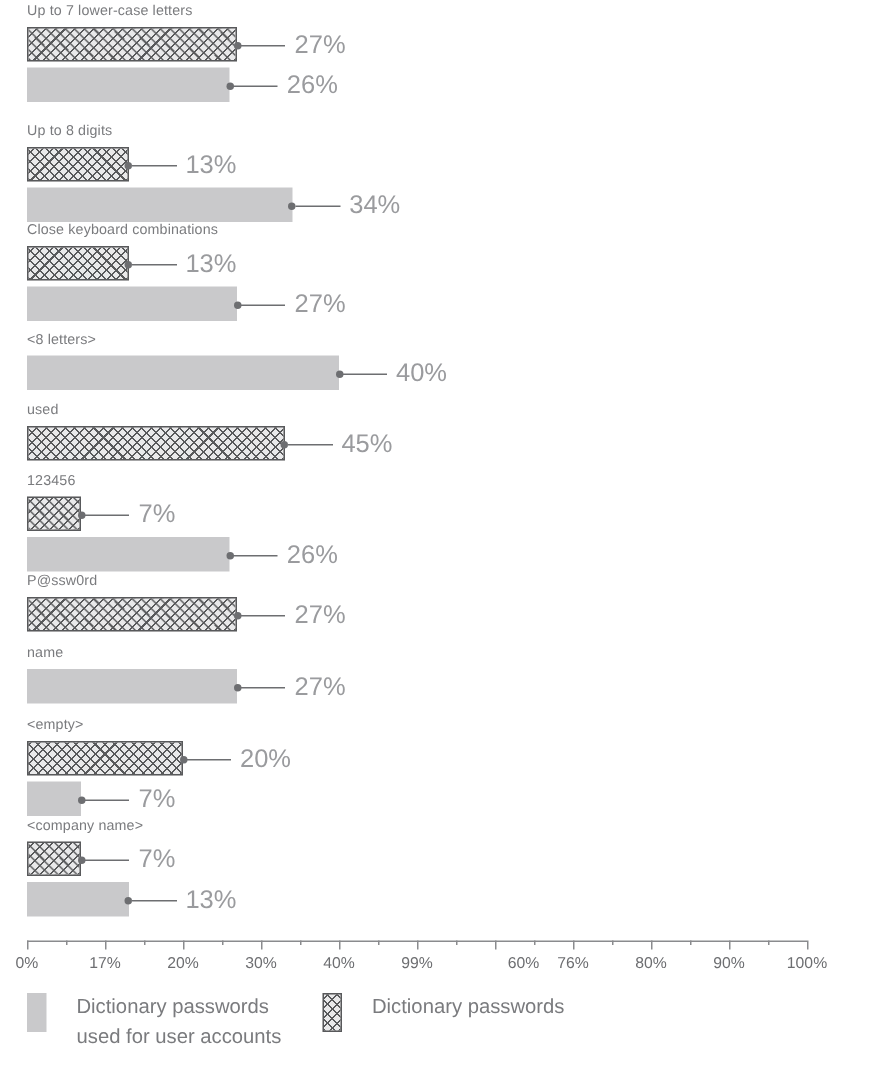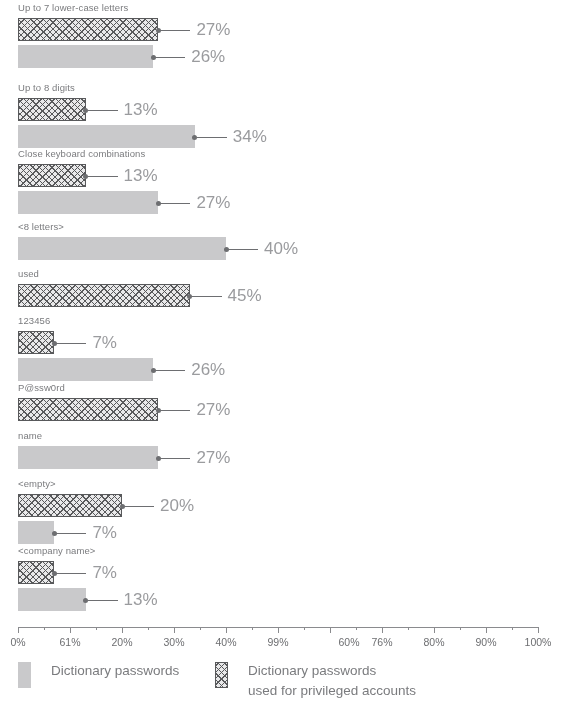--- a/index.html
+++ b/index.html
@@ -352,21 +352,21 @@
         </div>
       </div>
     </div>
 
   <div id="axis">
     <div id="axis-line"></div>
   <div class="tick major" style="left: 18px;"></div>
       <div class="tick-label" style="left: 18px;">0%</div>
       <div class="tick minor" style="left: 44px;"></div>
       <div class="tick major" style="left: 70px;"></div>
-      <div class="tick-label" style="left: 70px;">61%</div>
+      <div class="tick-label" style="left: 70px;">17%</div>
       <div class="tick minor" style="left: 96px;"></div>
       <div class="tick major" style="left: 122px;"></div>
       <div class="tick-label" style="left: 122px;">20%</div>
       <div class="tick minor" style="left: 148px;"></div>
       <div class="tick major" style="left: 174px;"></div>
       <div class="tick-label" style="left: 174px;">30%</div>
       <div class="tick minor" style="left: 200px;"></div>
       <div class="tick major" style="left: 226px;"></div>
       <div class="tick-label" style="left: 226px;">40%</div>
       <div class="tick minor" style="left: 252px;"></div>
@@ -385,21 +385,21 @@
       <div class="tick major" style="left: 486px;"></div>
       <div class="tick-label" style="left: 486px;">90%</div>
       <div class="tick minor" style="left: 512px;"></div>
       <div class="tick major" style="left: 538px;"></div>
       <div class="tick-label" style="left: 538px;">100%</div>
     </div>
 
   <div id="legend">
       <div class="legend-item" style="left: 18px;">
         <div class="legend-swatch solid"></div>
-        <div class="legend-text"><span>Dictionary passwords</span></div>
+        <div class="legend-text"><span>Dictionary passwords</span><span class="l2">used for user accounts</span></div>
       </div>
       <div class="legend-item" style="left: 215px;">
         <div class="legend-swatch hatch"></div>
-        <div class="legend-text"><span>Dictionary passwords</span><span class="l2">used for privileged accounts</span></div>
+        <div class="legend-text"><span>Dictionary passwords</span></div>
       </div>
     </div>
 
 </div>
 
 </body></html>

